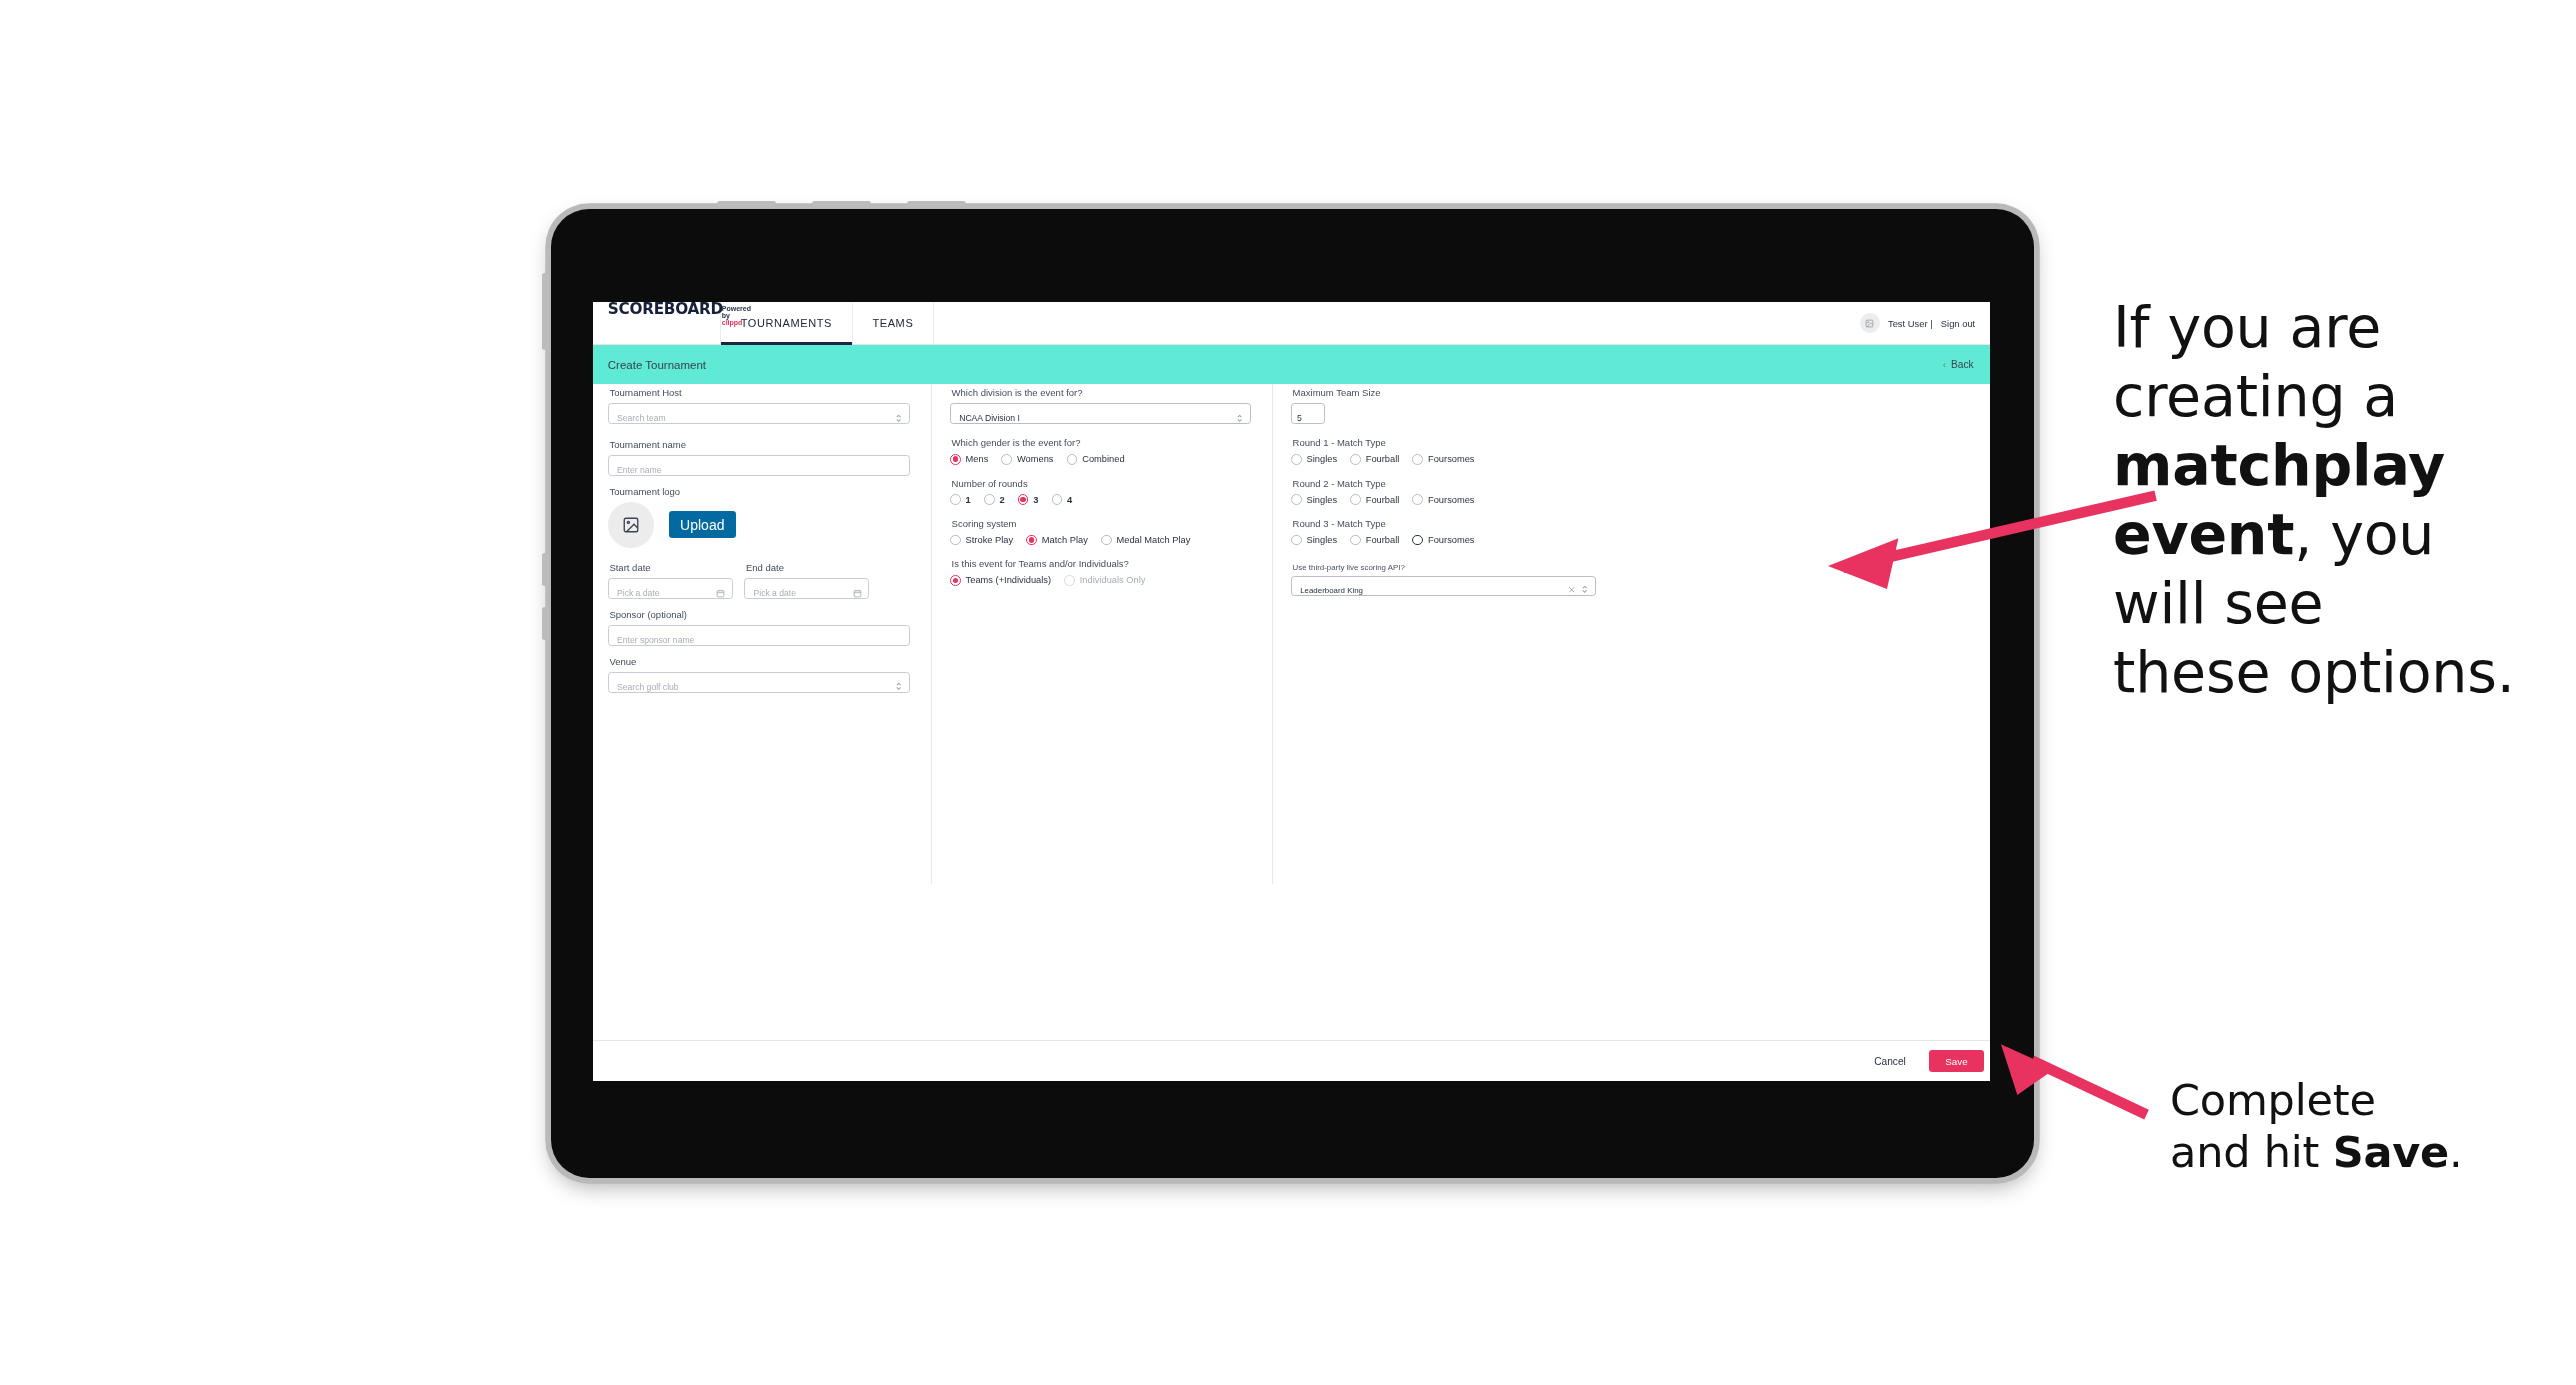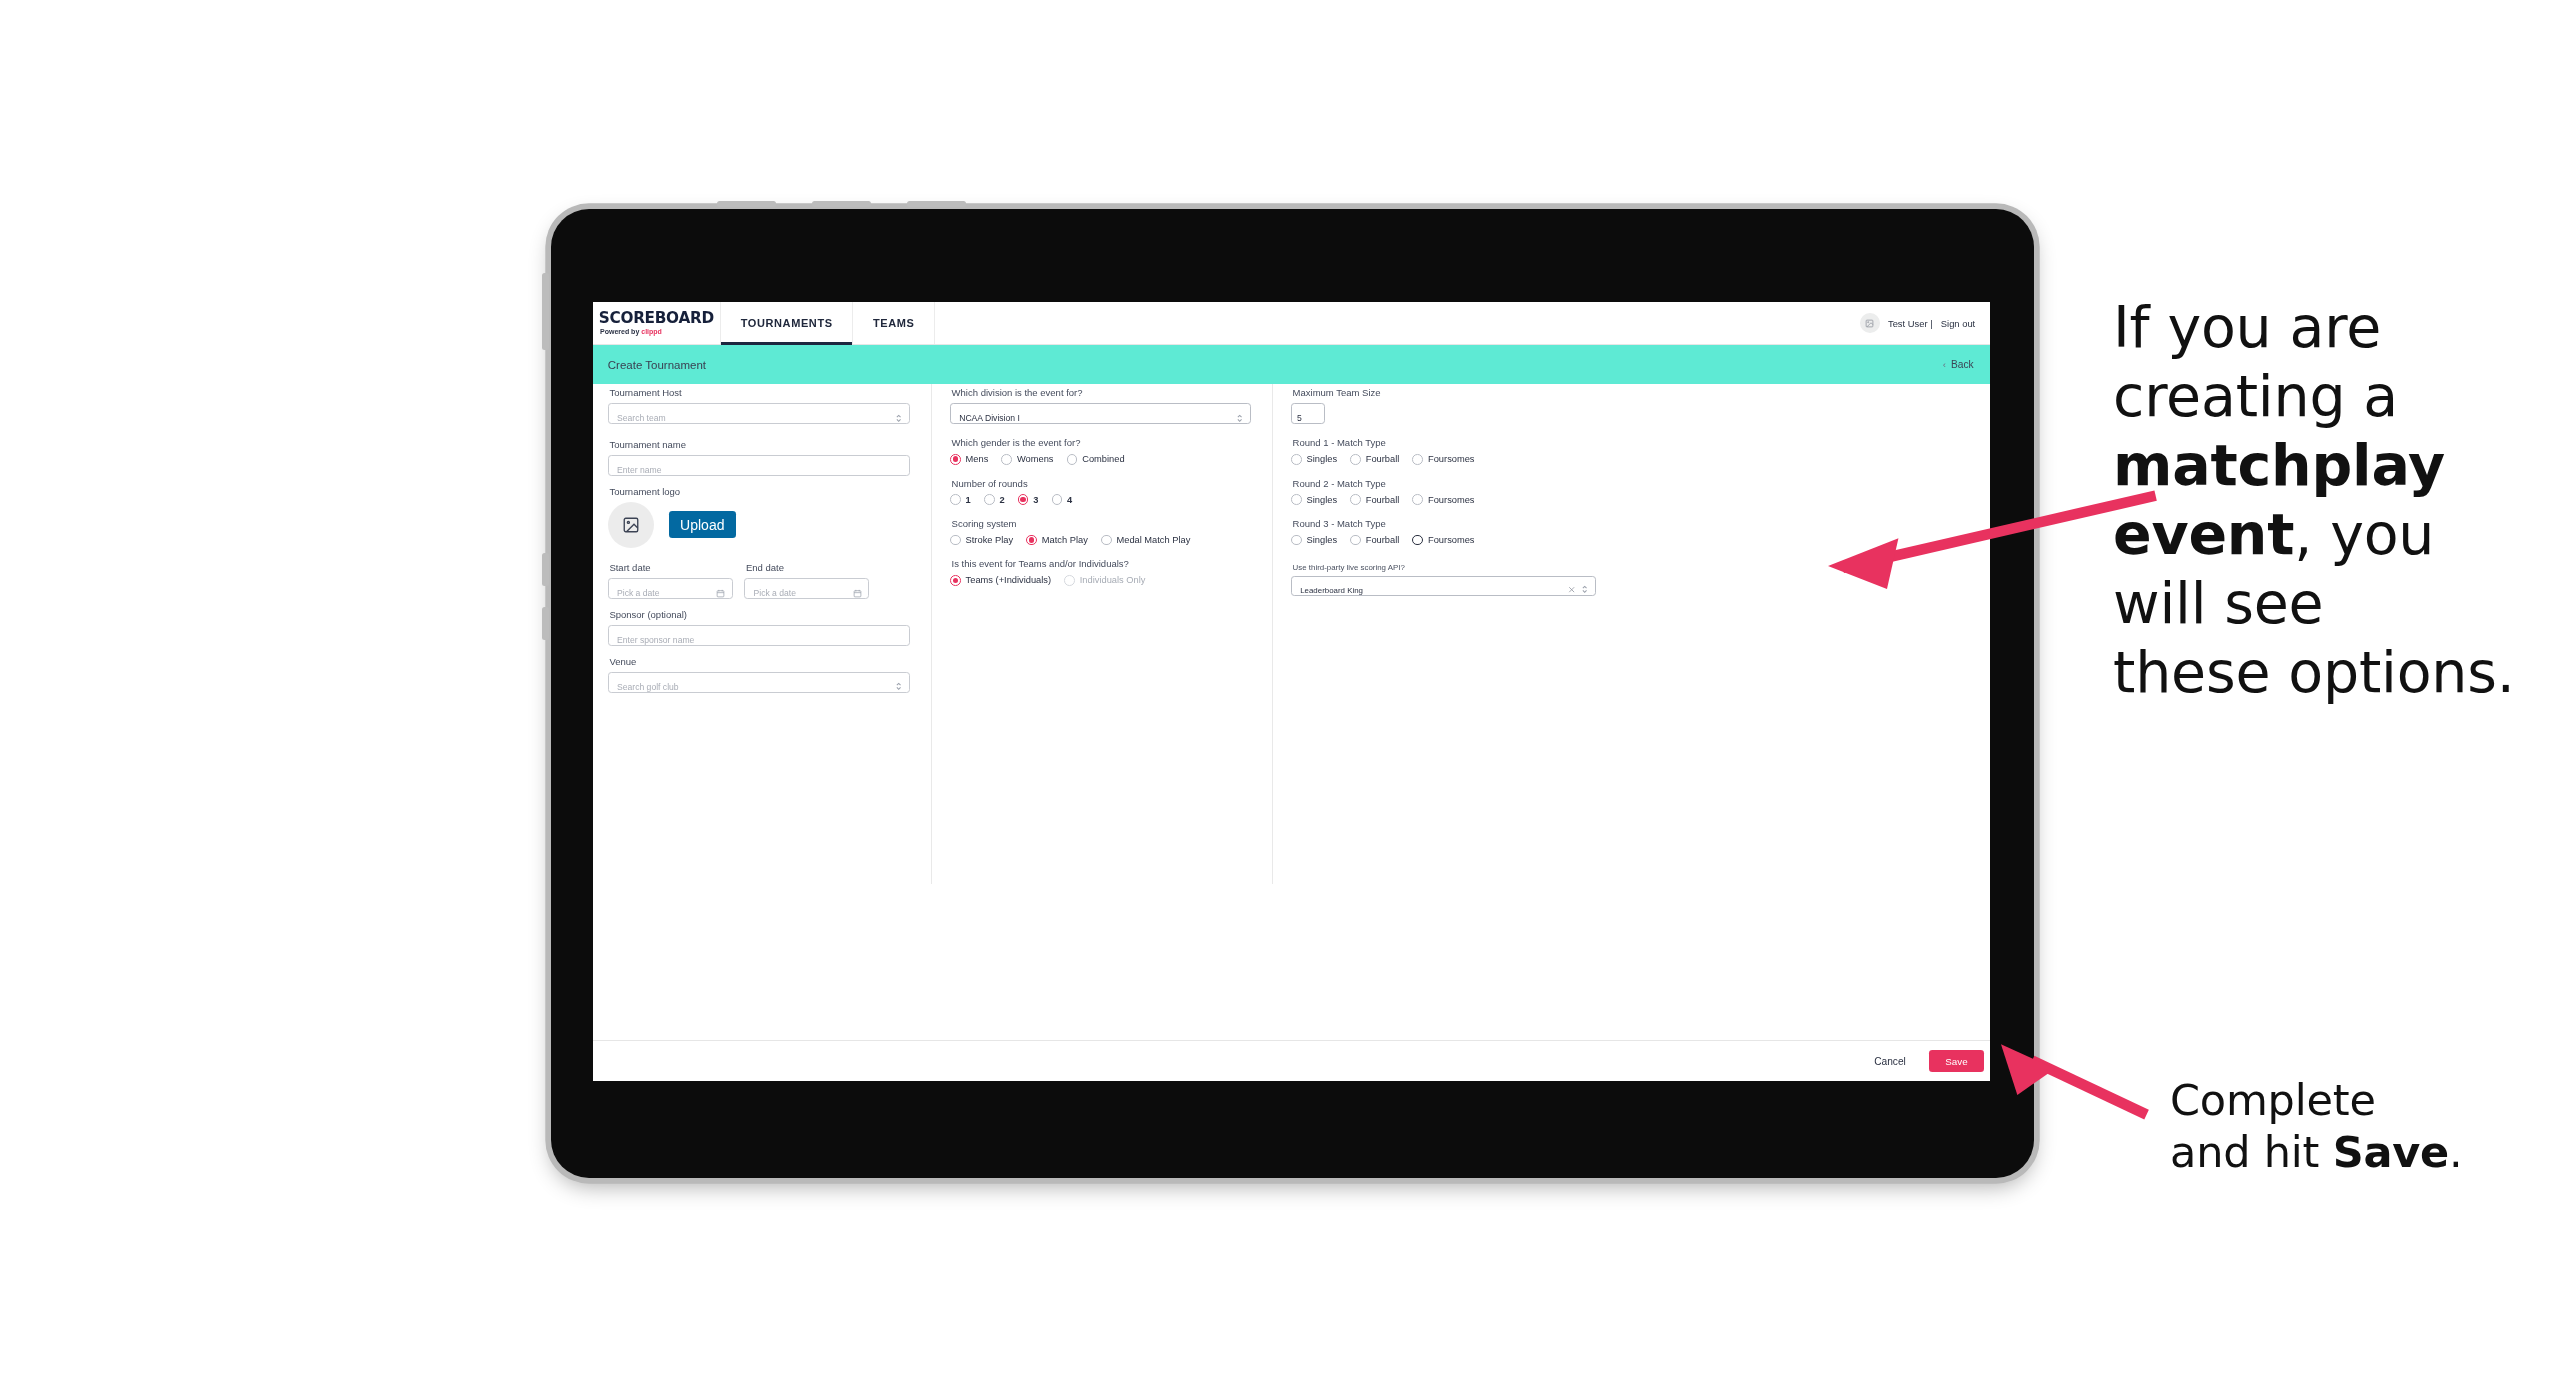--- a/index.html
+++ b/index.html
@@ -38,33 +38,33 @@
     background: #ffffff;
     overflow: hidden;
   }
 
   
   .appbar {
     height: 43px; background: #fff; display: flex; align-items: stretch;
     border-bottom: 0.8px solid #e6e6e6; position: relative;
   }
   .brand {
-    width: 128px; display: flex; flex-direction: column;
-    justify-content: center; padding-left: 7px;
+    width: 128px; display: flex; flex-direction: row;
+    padding-left: 16px;
     border-right: 0.8px solid #ececec;
   }
   .brand-word {
     font-family: "DejaVu Sans", sans-serif;
     font-weight: 700; font-size: 15px; letter-spacing: -0.3px;
     color: #16203a; line-height: 1;
     transform: scaleX(1.02);
   }
   .brand-sub { font-size: 7px; color: #2b3245; margin-top: 2.5px; font-weight: 600; }
   .brand-sub .clippd { color: #e8325f; font-weight: 700; }
-  .navtabs { display: flex; align-items: stretch; font-weight: bold; }
+  .navtabs { display: flex; align-items: stretch; }
   .navtab {
     display: flex; align-items: center; padding: 0 19.7px;
     font-size: 11px; letter-spacing: 0.6px; color: #20283c;
     border-right: 0.8px solid #ececec; cursor: pointer; position: relative;
   }
   .navtab.active::after {
     content: ""; position: absolute; left: 0; right: 0; bottom: -0.8px;
     height: 2.5px; background: #1d273f;
   }
   .appbar-right {

